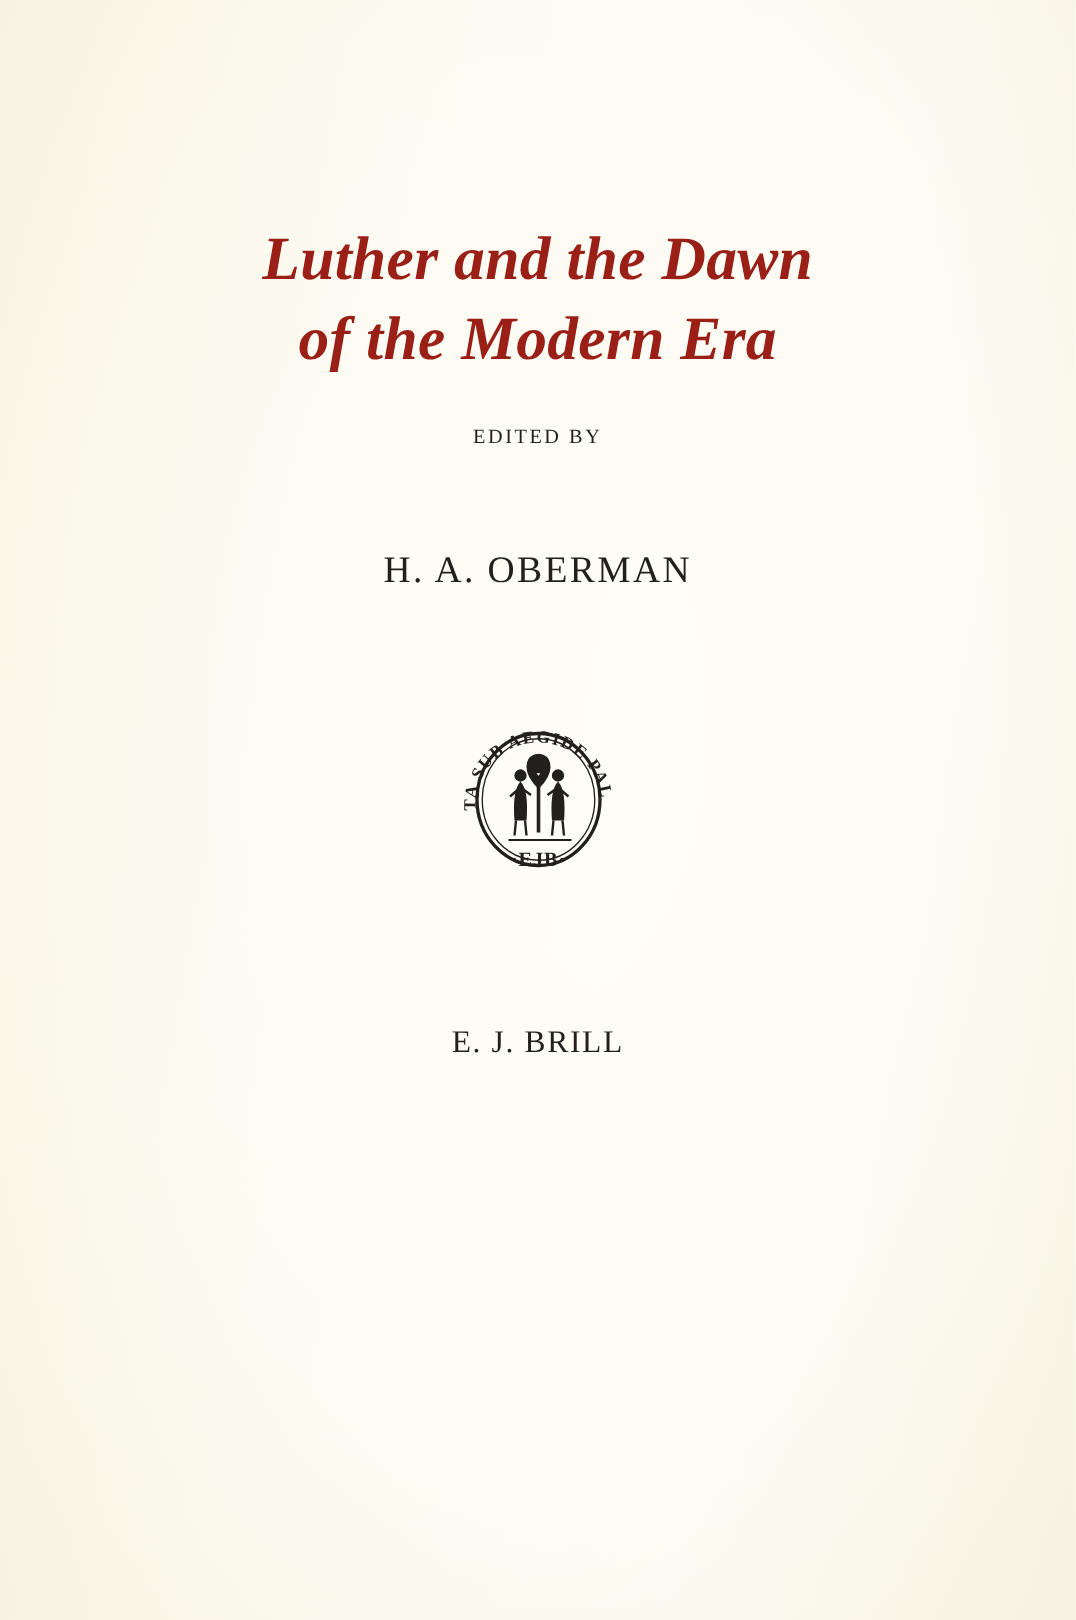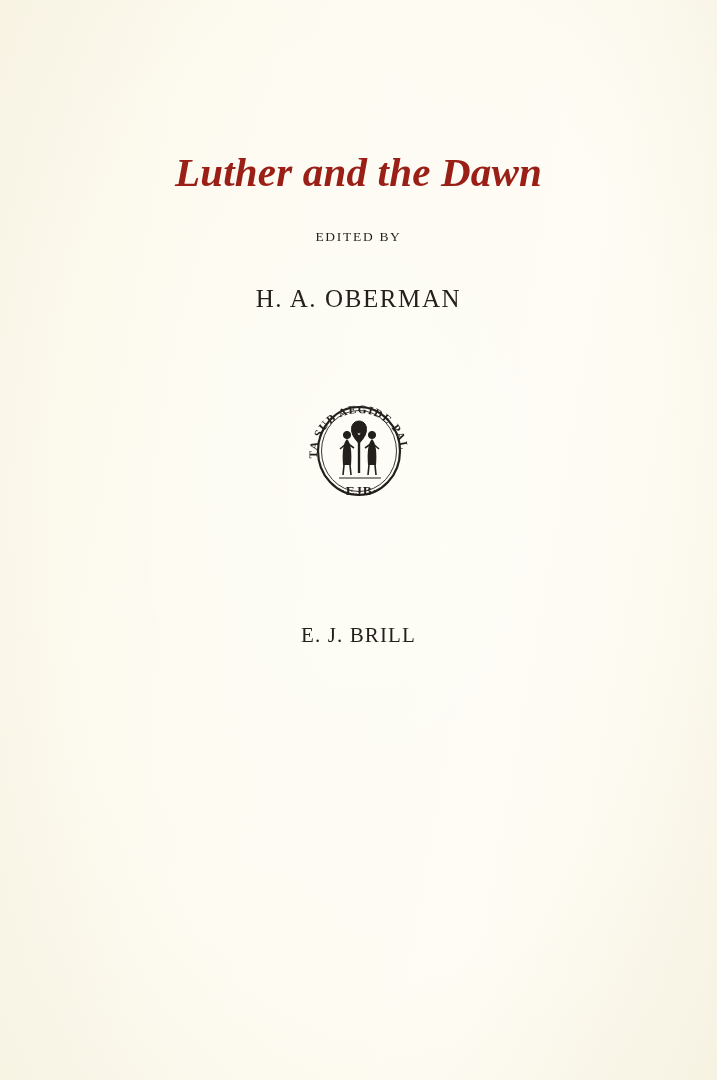--- a/index.html
+++ b/index.html
@@ -72,57 +72,58 @@
   .edited-by {
     margin-top: 30px;
     font-family: "Liberation Serif", serif;
     font-size: 13.5px;
     letter-spacing: 1.7px;
     color: #241f1c;
     text-align: center;
   }
 
   .editor-name {
-    margin-top: 40px;
+    margin-top: 68px;
     font-family: "Liberation Serif", serif;
     font-size: 25px;
     letter-spacing: 1.6px;
     color: #241f1c;
     text-align: center;
   }
 
   .logo-wrap {
     margin-top: 72px;
     width: 120px;
     height: 128px;
     position: relative;
   }
   .logo-svg {
     display: block;
     width: 120px;
     height: 128px;
   }
 
   .publisher {
-    margin-top: 110px;
+    margin-top: 87px;
     font-family: "Liberation Serif", serif;
     font-size: 21px;
     letter-spacing: 1.1px;
     color: #241f1c;
     text-align: center;
   }
 </style>
 </head>
 <body>
 
 <div class="page">
   <div class="inner">
 
     <div class="title-block">
       <div class="title-line">Luther and the Dawn</div>
+      <div class="title-line">of the Modern Era</div>
     </div>
 
 
     <div class="edited-by">EDITED BY</div>
 
     <div class="editor-name">H. A. OBERMAN</div>
 
     <div class="logo-wrap">
       <svg class="logo-svg" viewBox="0 0 120 128">
         <defs>

